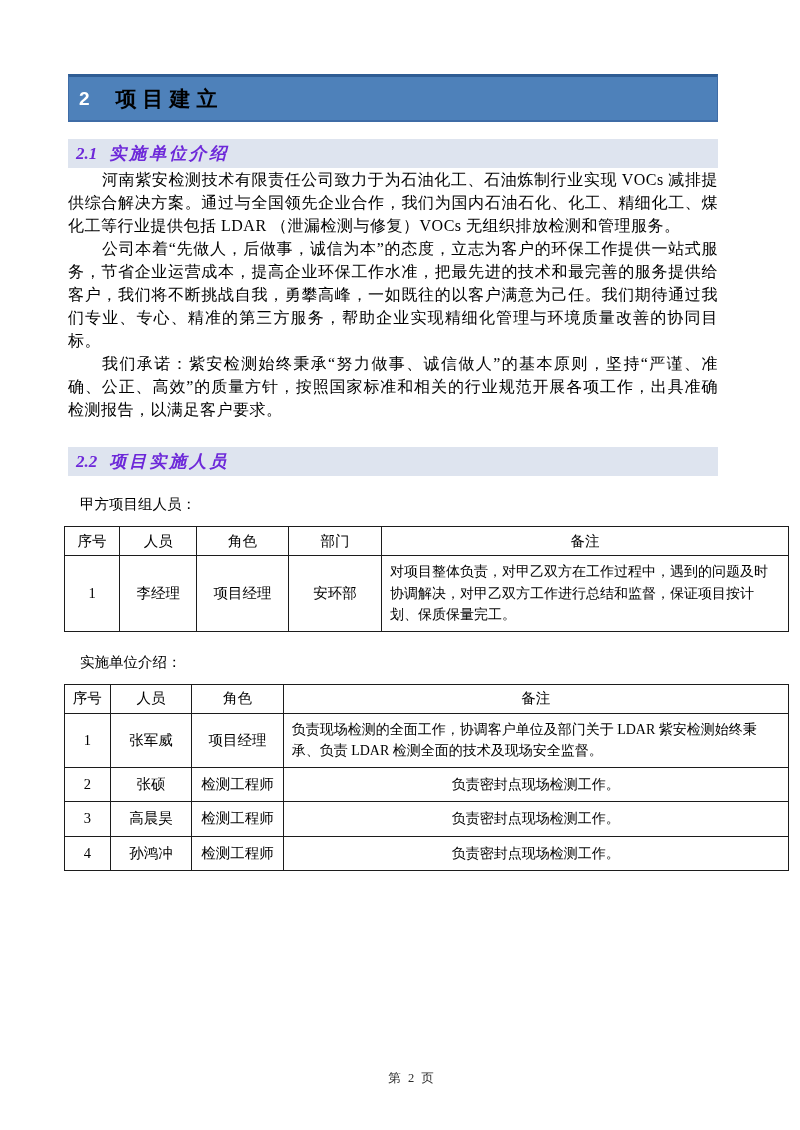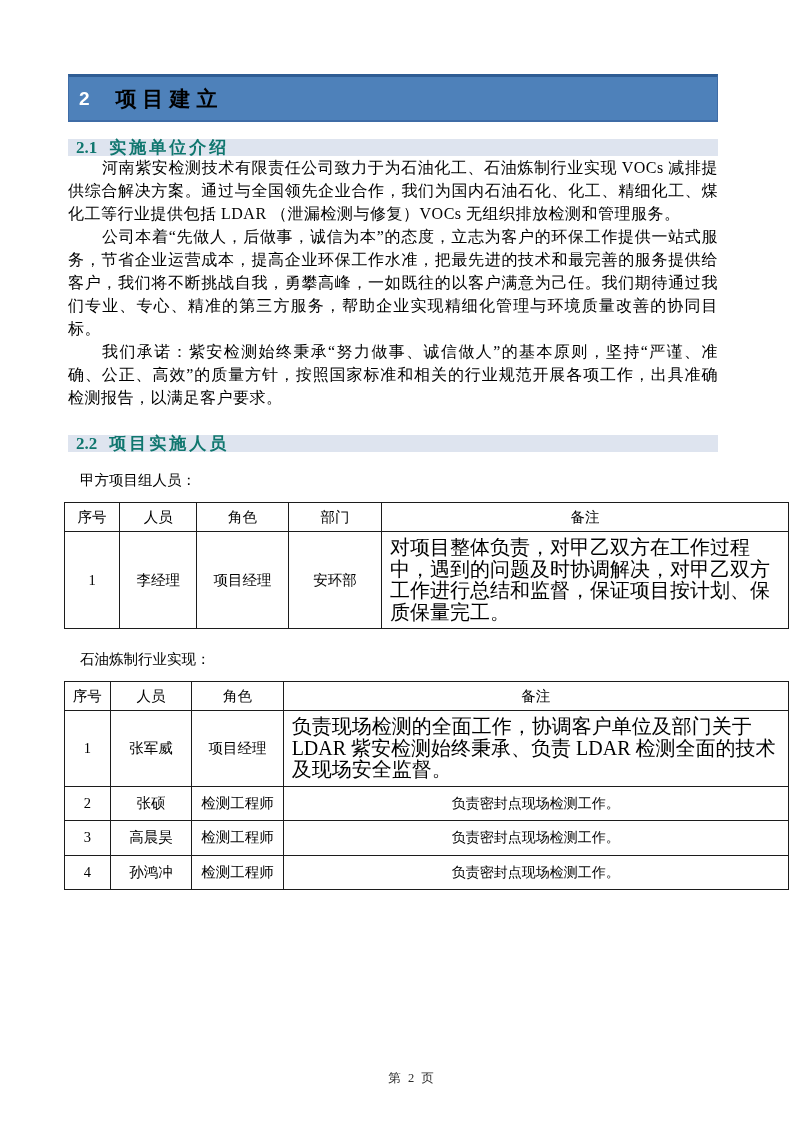--- a/index.html
+++ b/index.html
@@ -22,23 +22,23 @@
     color:#fff;font-weight:bold;font-size:19px;
     font-family:"Liberation Sans","DejaVu Sans",sans-serif;
   }
   .h1-title{
     color:#000000;font-weight:bold;font-size:21px;letter-spacing:6px;
     font-family:"Liberation Sans","DejaVu Sans",sans-serif;
   }
 
   
   .h2-band{
-    box-sizing:border-box;height:17px;background:#dee4ef;
+    box-sizing:border-box;height:29px;background:#dee4ef;
     display:flex;align-items:center;gap:12px;padding-left:8px;
-    font-weight:bold;font-size:17px;color:#0f766e;
+    font-weight:bold;font-size:17px;color:#6d28d9;font-style:italic;
   }
   .h2-band .h2-title{letter-spacing:3px;}
   .h2-first{margin-top:17px;}
   .h2-second{margin-top:26px;}
 
   
   p.body{
     font-size:16px;line-height:23px;letter-spacing:0.5px;
     text-align:justify;text-indent:34px;margin:0;
   }
@@ -58,21 +58,21 @@
   .t1{margin-top:5px;}
   .t2{margin-top:9px;}
   table.doc th,table.doc td{
     border:1px solid #1c1c1c;font-weight:normal;
     font-size:14.5px;text-align:center;vertical-align:middle;
     padding:3px 4px;
   }
   table.doc th{height:22px;}
   table.doc td.note{
     text-align:left;text-justify:inter-ideograph;
-    font-size:20px;line-height:21.5px;padding:5px 8px;
+    font-size:14px;line-height:21.5px;padding:5px 8px;
   }
   table.doc td.note-center{
     text-align:center;font-size:14px;line-height:21.5px;padding:6px 8px;
   }
 
   
   .footer{
     position:absolute;left:12px;top:1070px;width:800px;
     text-align:center;font-size:12.5px;color:#2b2b2b;letter-spacing:2px;
   }
@@ -124,21 +124,21 @@
       <tr>
         <td>1</td>
         <td>李经理</td>
         <td>项目经理</td>
         <td>安环部</td>
         <td class="note">对项目整体负责，对甲乙双方在工作过程中，遇到的问题及时协调解决，对甲乙双方工作进行总结和监督，保证项目按计划、保质保量完工。</td>
       </tr>
     </tbody>
   </table>
 
-  <p class="tbl-label lbl-b">石油炼制行业实现：</p>
+  <p class="tbl-label lbl-b">实施单位介绍：</p>
 
   <table class="doc t2">
     <colgroup>
       <col style="width:6.3%">
         <col style="width:11.3%">
         <col style="width:12.6%">
         <col style="width:69.8%">
     </colgroup>
     <thead>
       <tr>

